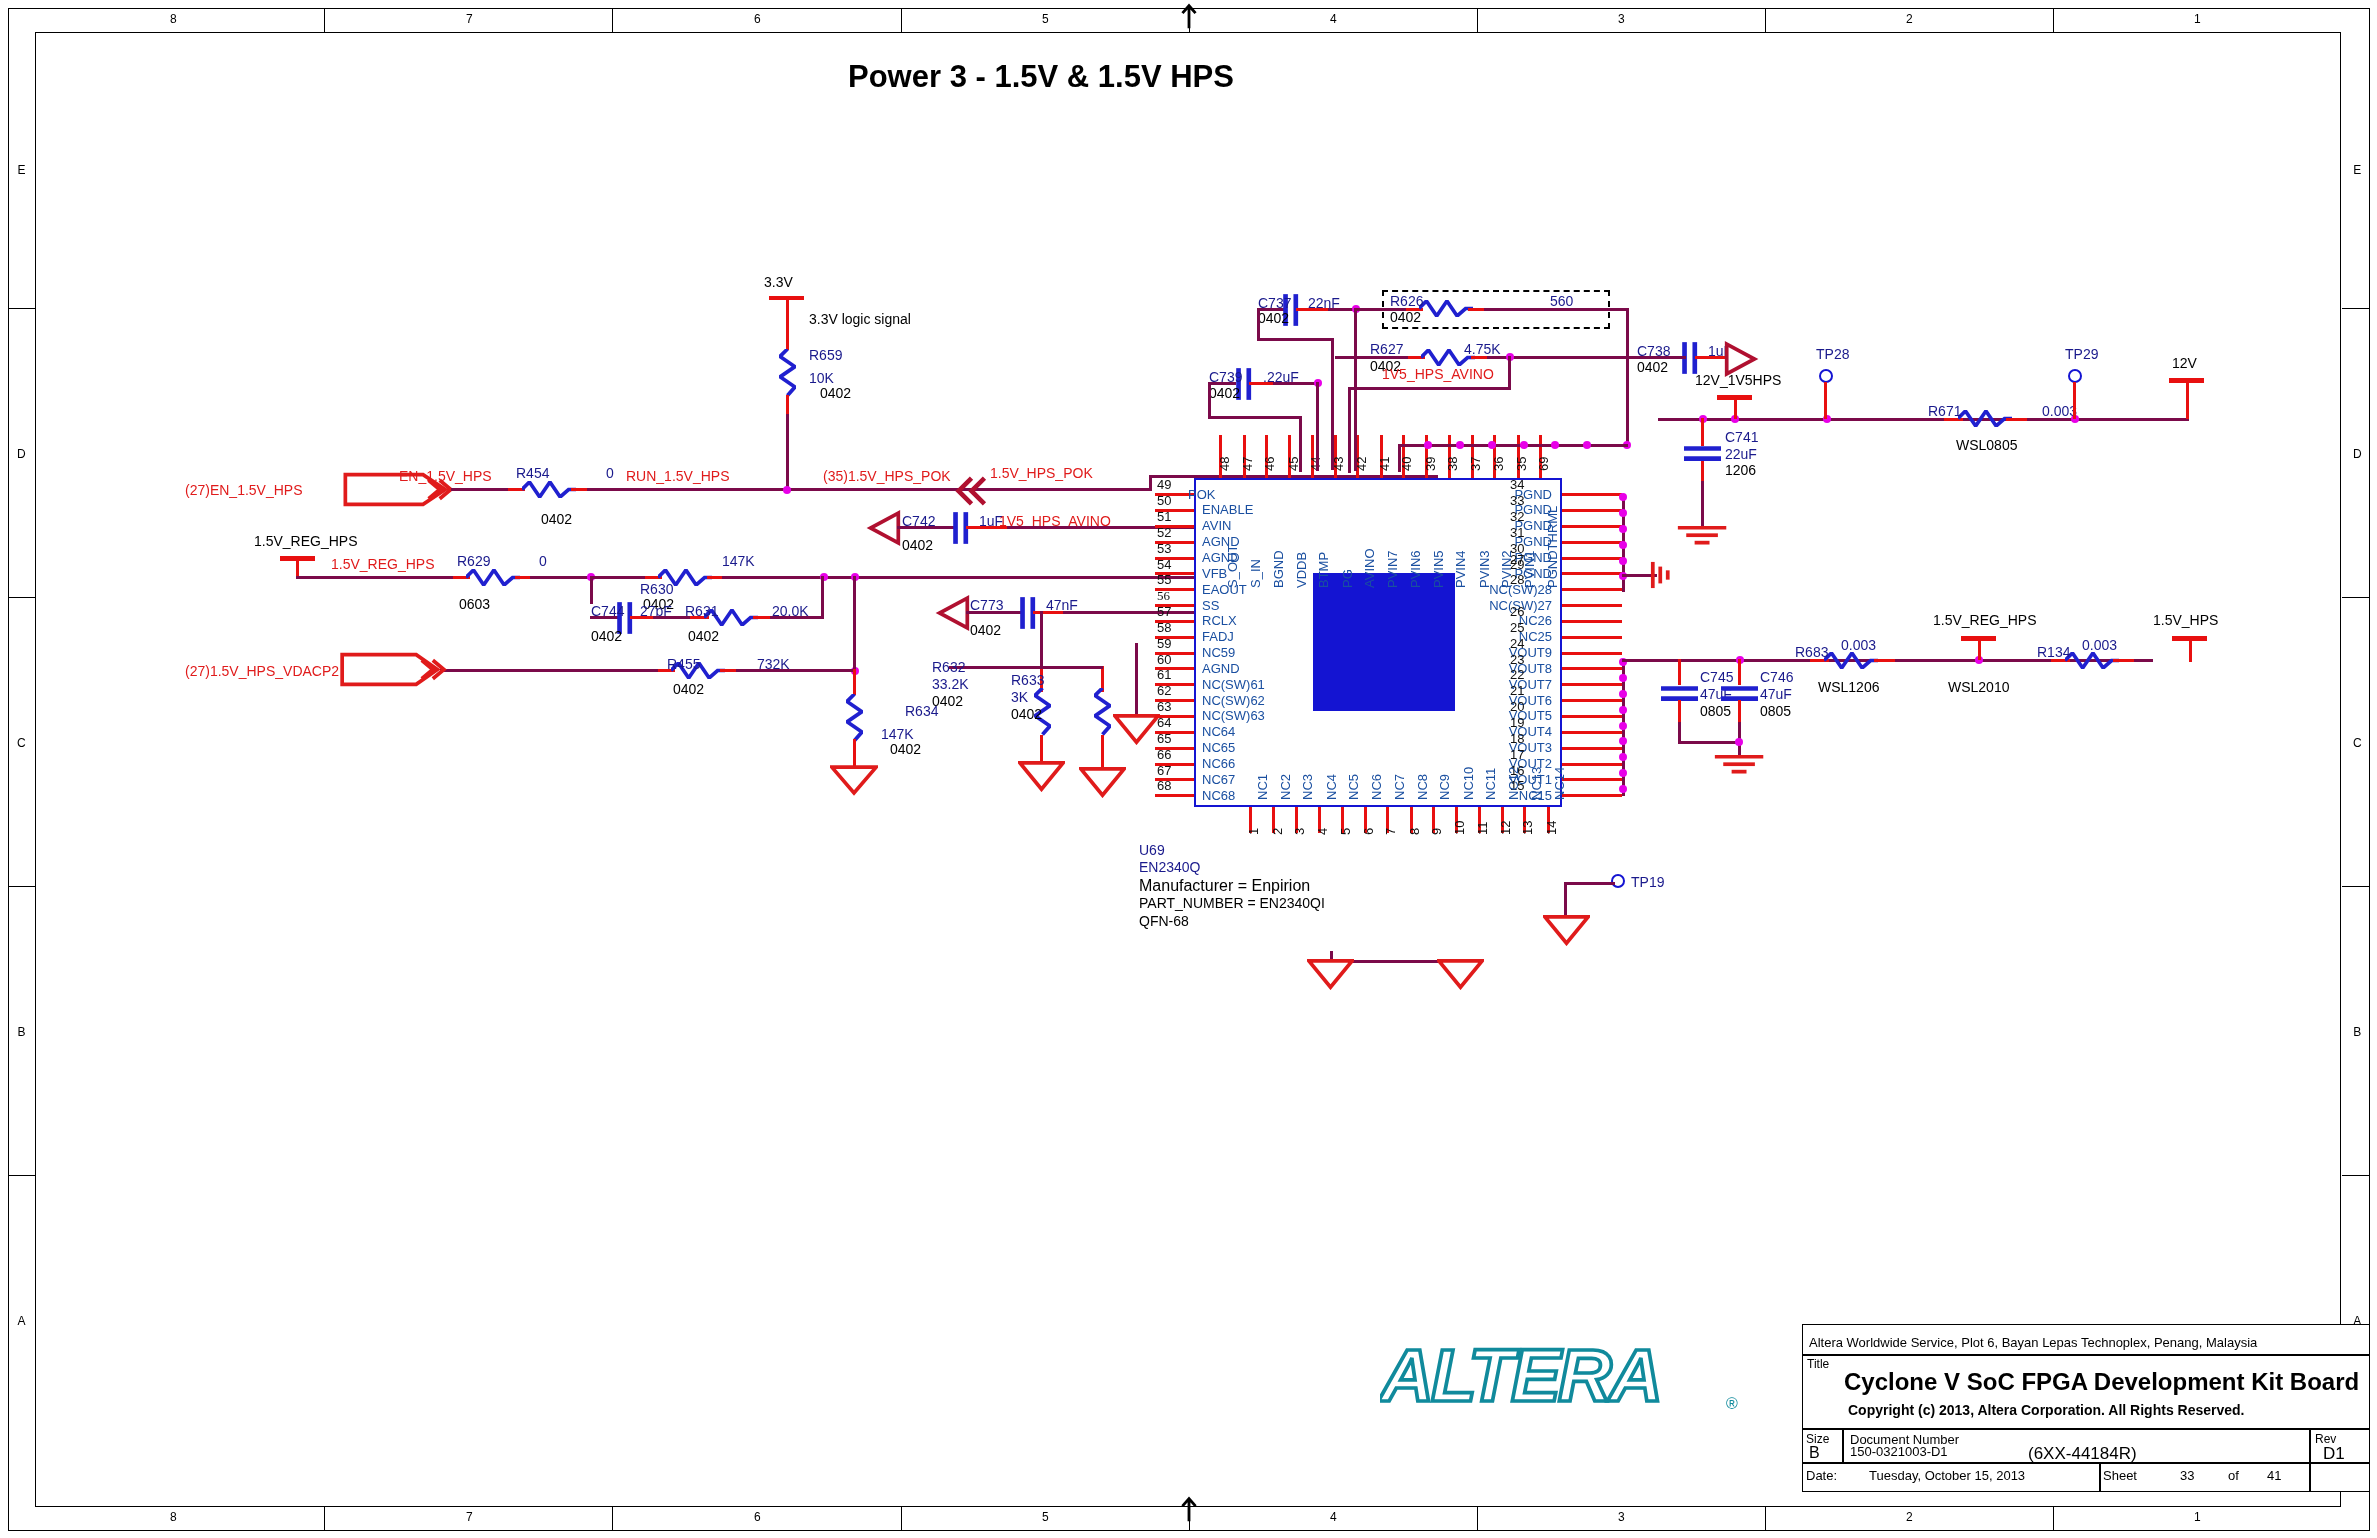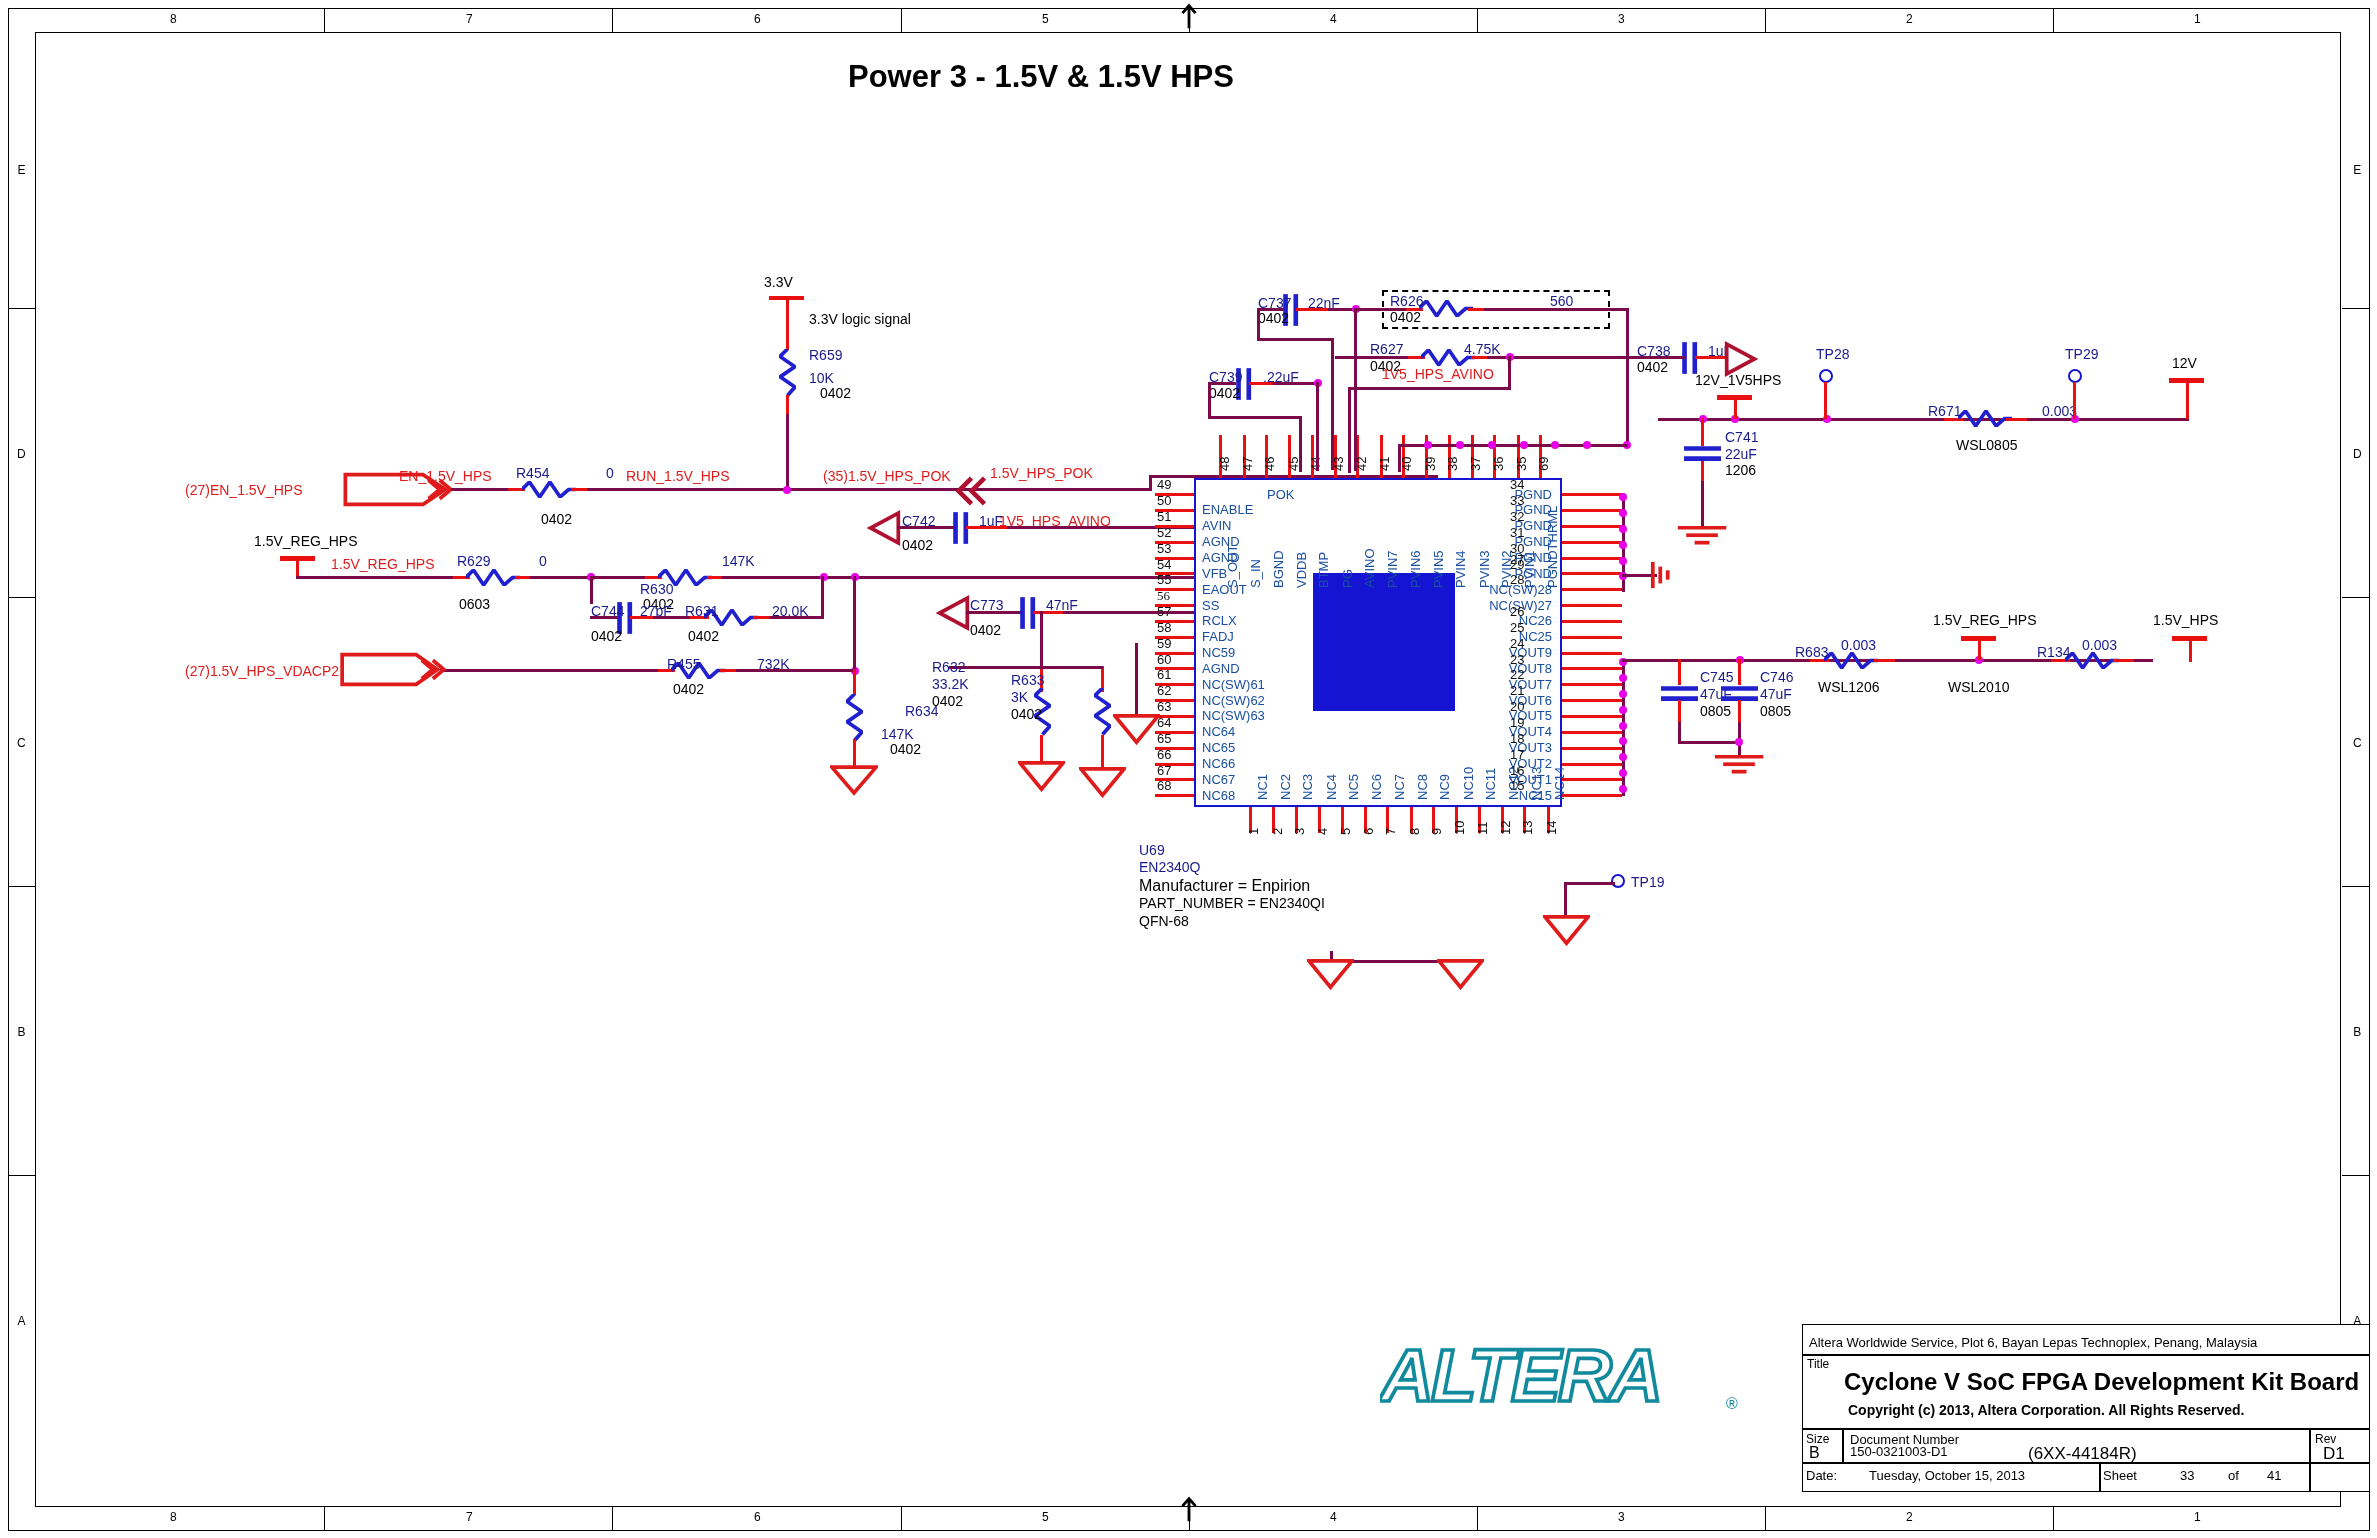--- a/index.html
+++ b/index.html
@@ -311,21 +311,21 @@
 
   <div class="wv" style="left:1296px;top:488px;height:19.6px;"></div>
   <div class="wh" style="left:1296px;top:506px;width:140px;"></div>
 
   <div class="ic" style="left:1194px;top:478px;width:368px;height:329px;"></div>
   <div class="icpad" style="left:1313px;top:573px;width:142px;height:138px;"></div>
 
   <div id="icLeftPins">
       <div class="ph" style="left: 1155px; top: 493px; width: 39px;"></div>
       <div class="pn" style="left: 1157px; top: 477px;">49</div>
-      <div class="pl" style="left: 1267px; top: 487px; text-align: right;">POK</div>
+      <div class="pl" style="left: 1188px; top: 487px; text-align: right;">POK</div>
       <div class="ph" style="left: 1155px; top: 509px; width: 39px;"></div>
       <div class="pn" style="left: 1157px; top: 493px;">50</div>
       <div class="pl" style="left: 1202px; top: 502px;">ENABLE</div>
       <div class="ph" style="left: 1155px; top: 525px; width: 39px;"></div>
       <div class="pn" style="left: 1157px; top: 509px;">51</div>
       <div class="pl" style="left: 1202px; top: 518px;">AVIN</div>
       <div class="ph" style="left: 1155px; top: 541px; width: 39px;"></div>
       <div class="pn" style="left: 1157px; top: 525px;">52</div>
       <div class="pl" style="left: 1202px; top: 534px;">AGND</div>
       <div class="ph" style="left: 1155px; top: 557px; width: 39px;"></div>

